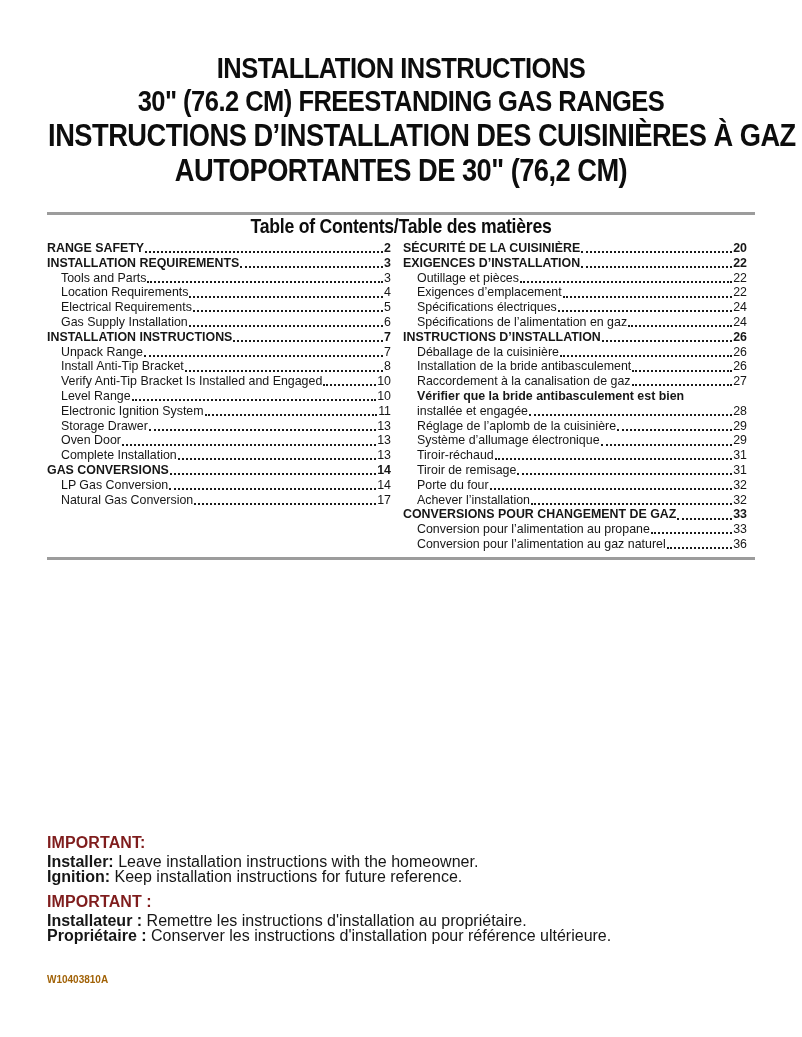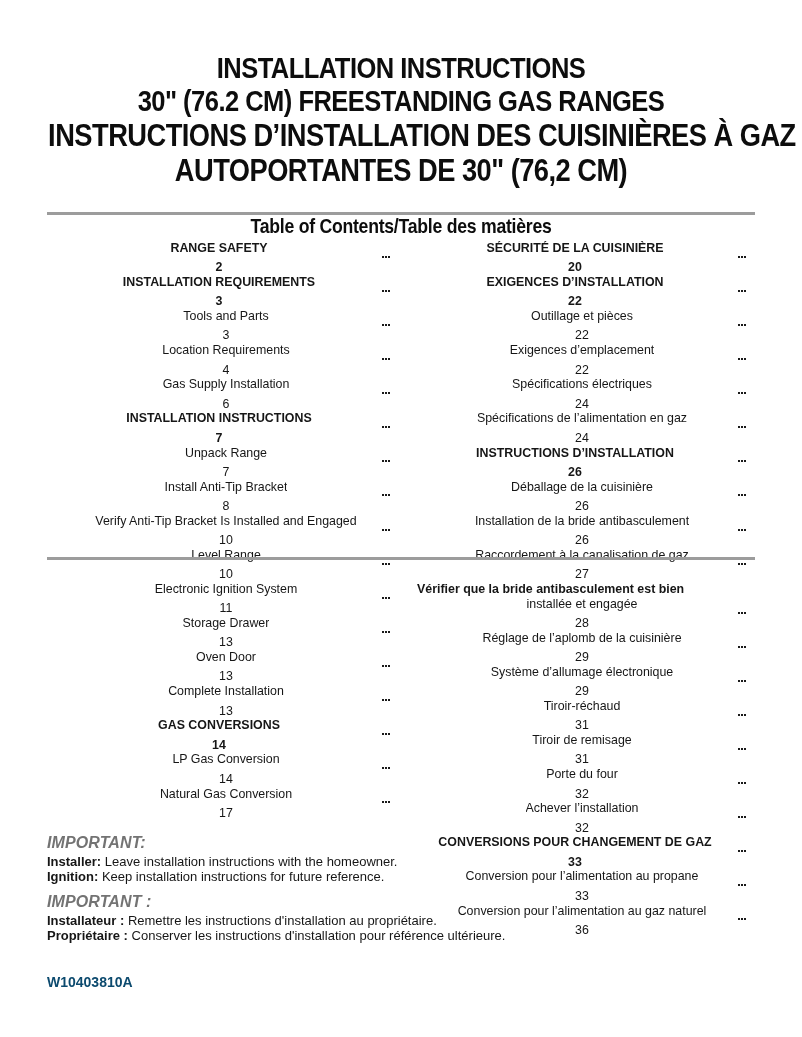--- a/index.html
+++ b/index.html
@@ -70,21 +70,21 @@
   }
   .toc-col { flex: 1; min-width: 0; }
 
   .toc-entry {
     font-size: 12.4px;
     line-height: 14.8px;
     color: #161616;
   }
   .toc-entry.bold { font-weight: bold; }
   .toc-entry.indent { padding-left: 14px; }
-  .toc-row { display: flex; align-items: center; flex-direction: column; }
+  .toc-row { display: flex; align-items: center; }
   .toc-label { white-space: nowrap; overflow: hidden; }
   .toc-dots {
     flex: 1 1 auto;
     min-width: 8px;
     border-bottom: 2px dotted #1a1a1a;
     margin: 0 1px 2.5px 1px;
     height: 0;
     align-self: flex-end;
   }
   .toc-page { white-space: nowrap; }
@@ -92,34 +92,33 @@
 
   
   .important { position: absolute; left: 47px; color: #161616; }
   #important-en { top: 834px; }
   #important-fr { top: 893px; }
   .important h3 {
     margin: 0 0 2px 0;
     font-size: 16px;
     font-weight: bold;
     letter-spacing: 0.1px;
-    color: #737373;
-    font-style: italic;
-  }
-  .important p { margin: 0; font-size: 13px; line-height: 15.4px; }
+    color: #7f1d1d;
+  }
+  .important p { margin: 0; font-size: 16px; line-height: 15.4px; }
   .important p b { font-weight: bold; }
 
   
   .doc-footer {
     position: absolute;
     left: 47px;
     top: 974px;
-    font-size: 14px;
+    font-size: 10px;
     font-weight: bold;
-    color: #0c4a6e;
+    color: #a16207;
   }
 </style>
 </head>
 <body>
 
 <div class="page">
 
   <header class="title-block">
     <div class="title-line en">INSTALLATION INSTRUCTIONS</div>
     <div class="title-line en">30" (76.2 CM) FREESTANDING GAS RANGES</div>
@@ -156,20 +155,27 @@
         </div>
         <div class="toc-entry indent">
           <div class="toc-row">
             <span class="toc-label">Location Requirements</span>
             <span class="toc-dots"></span>
             <span class="toc-page">4</span>
           </div>
         </div>
         <div class="toc-entry indent">
           <div class="toc-row">
+            <span class="toc-label">Electrical Requirements</span>
+            <span class="toc-dots"></span>
+            <span class="toc-page">5</span>
+          </div>
+        </div>
+        <div class="toc-entry indent">
+          <div class="toc-row">
             <span class="toc-label">Gas Supply Installation</span>
             <span class="toc-dots"></span>
             <span class="toc-page">6</span>
           </div>
         </div>
         <div class="toc-entry bold">
           <div class="toc-row">
             <span class="toc-label">INSTALLATION INSTRUCTIONS</span>
             <span class="toc-dots"></span>
             <span class="toc-page">7</span>

